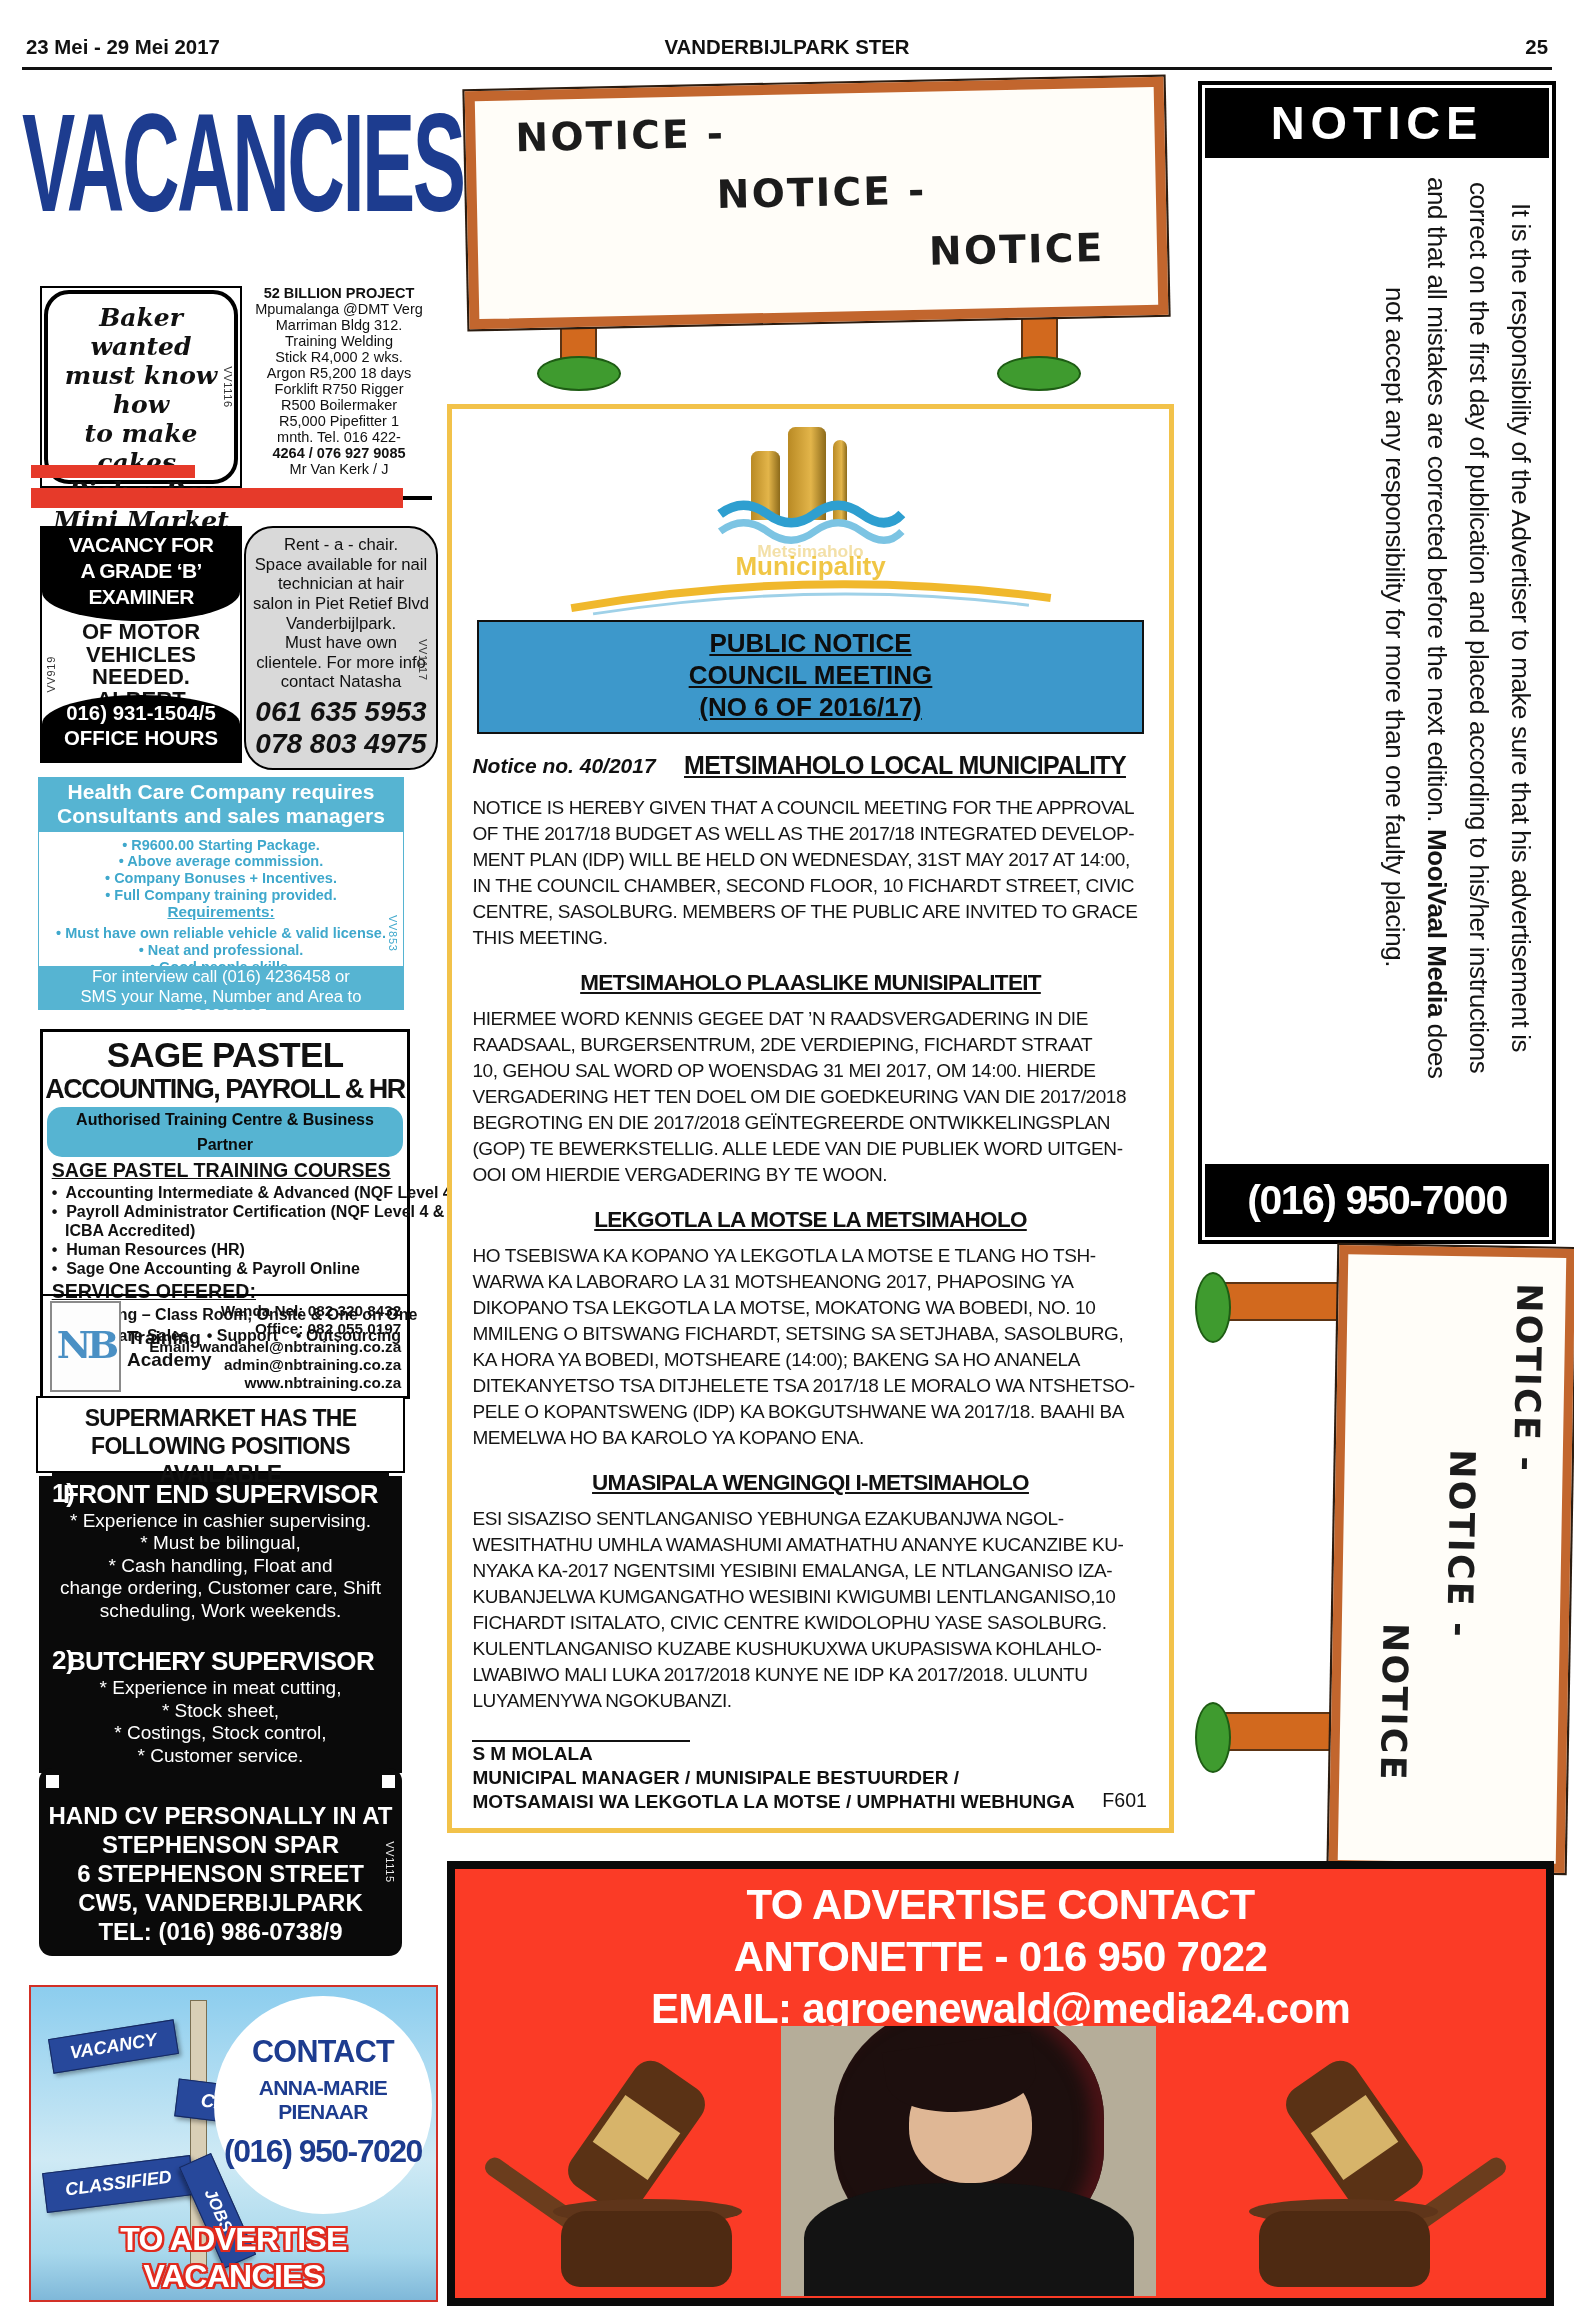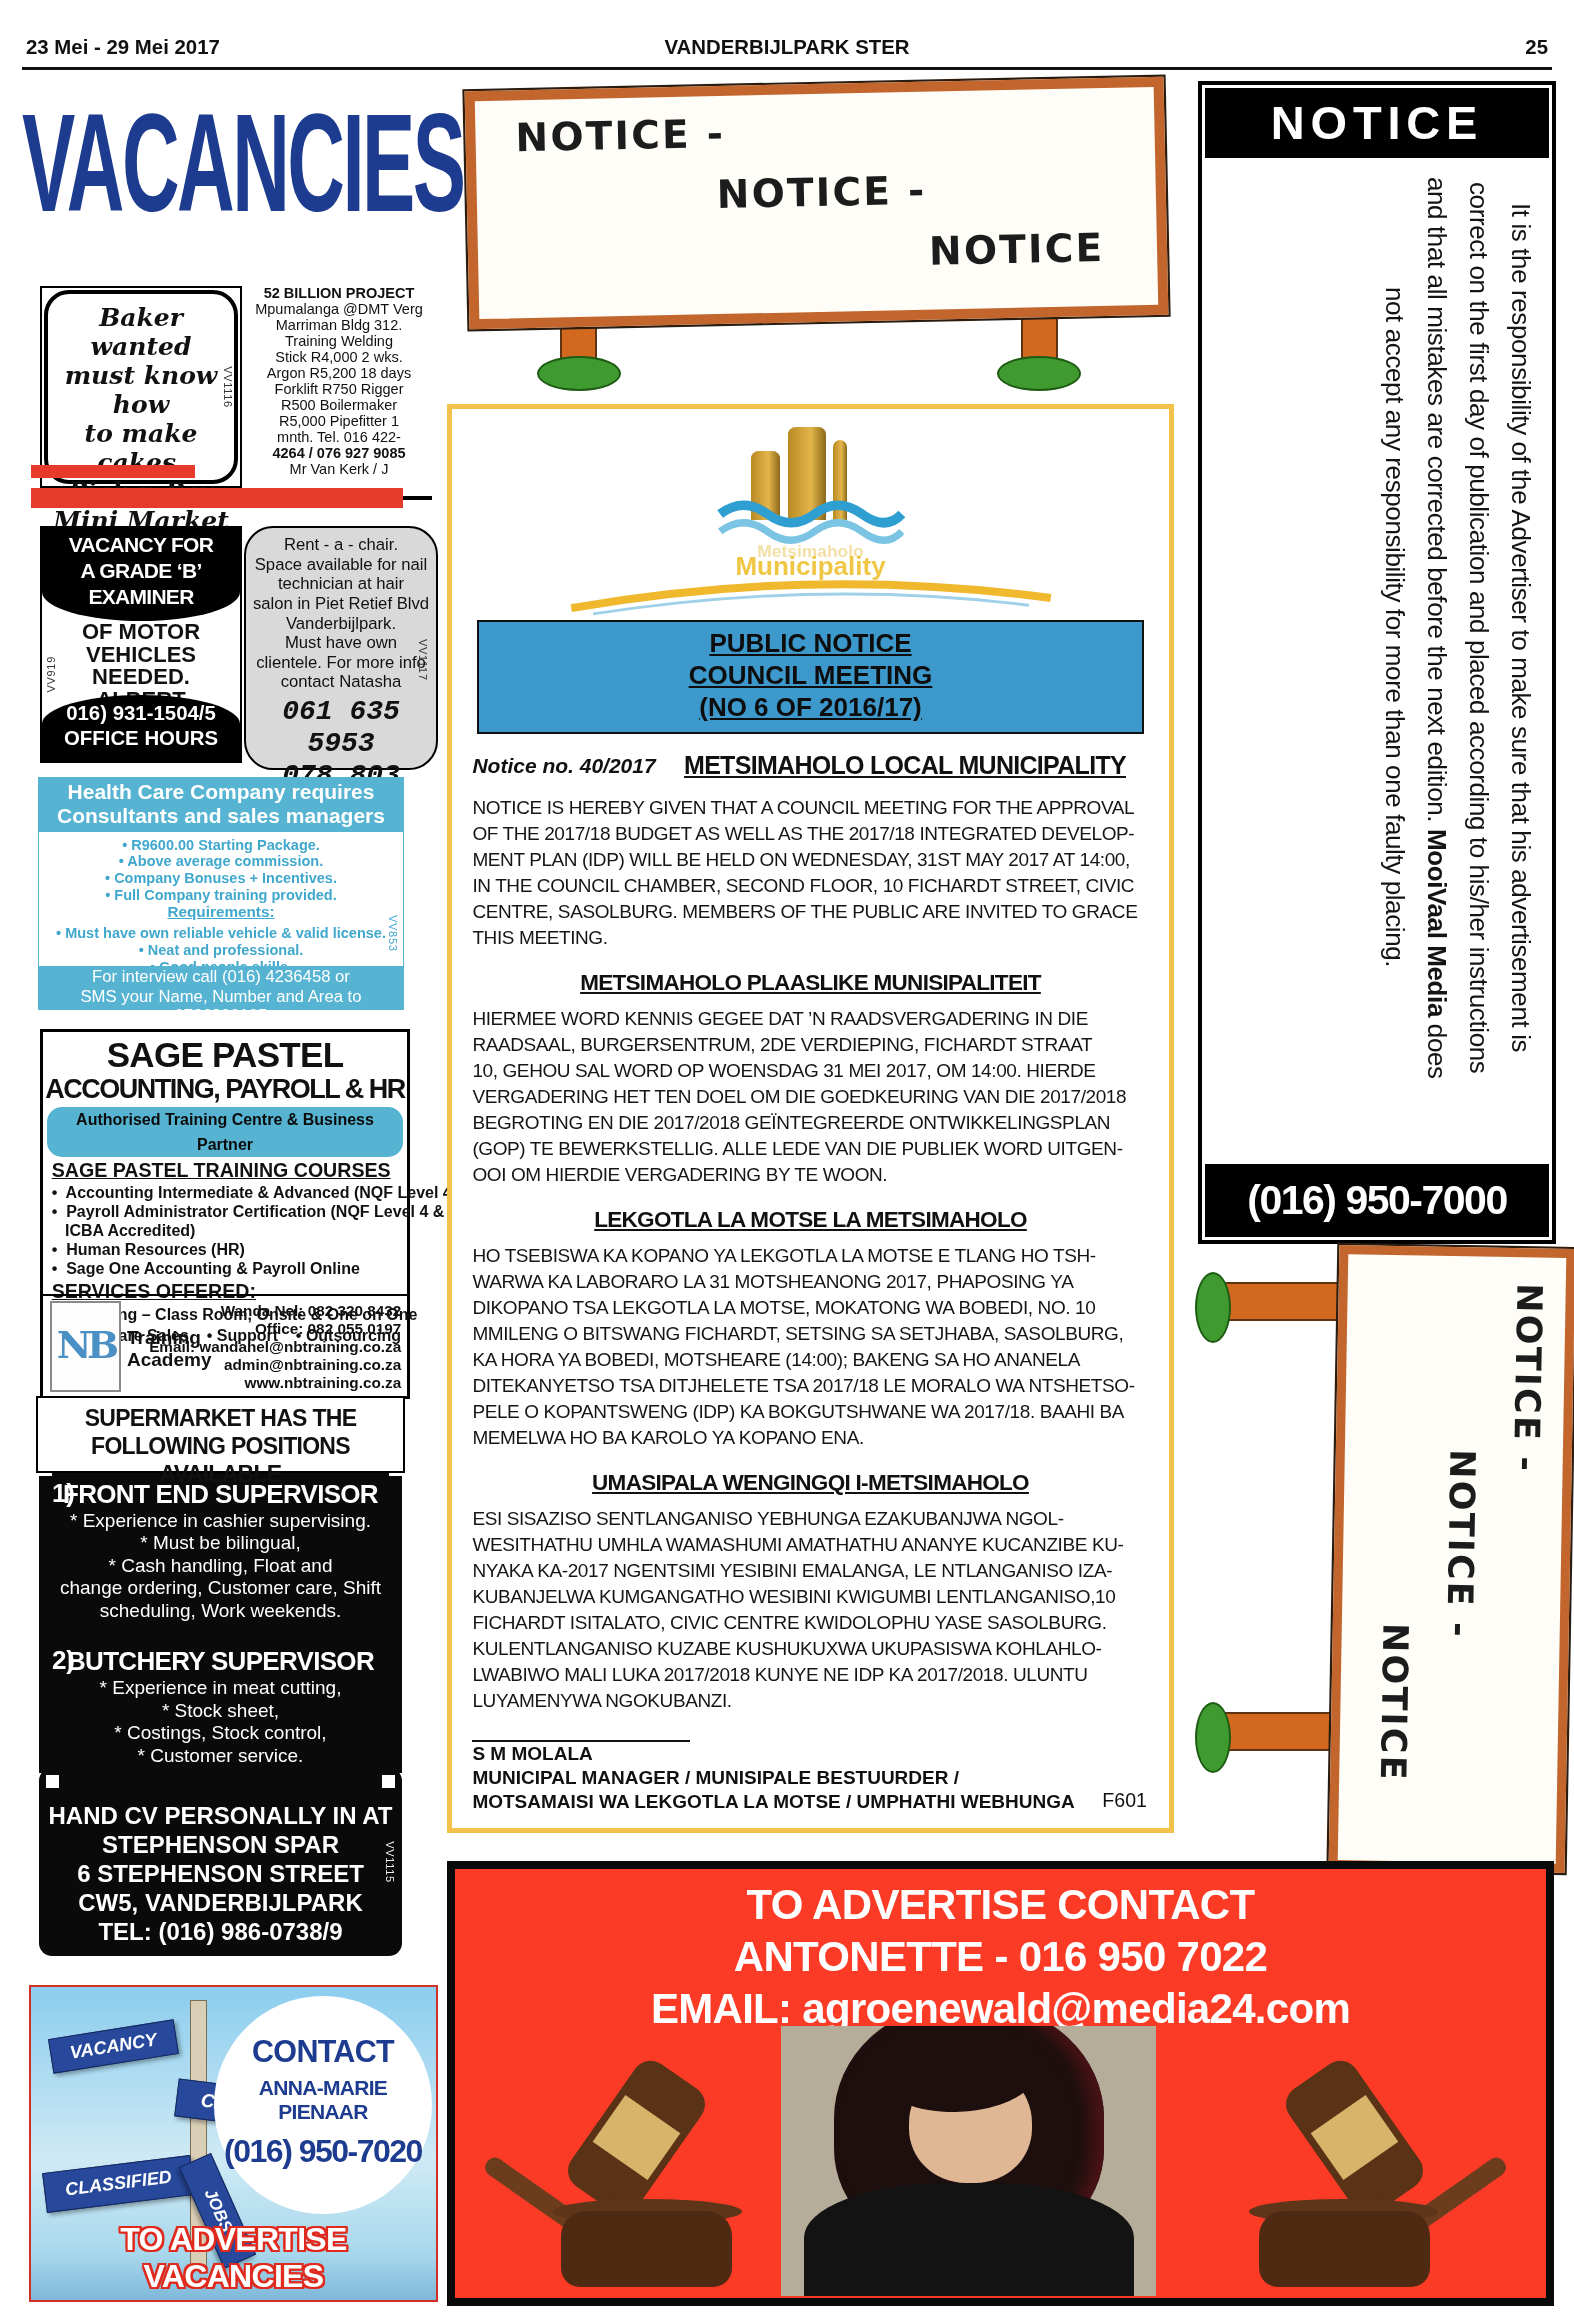--- a/index.html
+++ b/index.html
@@ -48,21 +48,21 @@
   #examiner .mid .line{font-weight:900;font-size:22px;line-height:22.5px;}
   #examiner .foot{position:absolute;bottom:0;left:0;right:0;height:60px;background:#000;
     border-radius:50% 50% 0 0 / 29px 29px 0 0;color:#fff;text-align:center;padding-top:5.8px;}
   #examiner .foot .line{font-weight:bold;font-size:20.4px;line-height:25px;}
   #examiner .vcode{position:absolute;left:2.9px;top:55%;transform:rotate(180deg);}
 
   
   #rent{left:244px;top:526px;width:190px;height:233px;background:#d9d9d9;border:2.2px solid #000;
     border-radius:29px;text-align:center;padding-top:7.3px;}
   #rent .line{font-size:16.7px;line-height:19.6px;}
-  #rent .phone{font-family:Liberation Mono, monospace;font-style:italic;font-weight:bold;
+  #rent .phone{font-family:Liberation Sans, sans-serif;font-style:italic;font-weight:bold;
     font-size:28px;line-height:32px;text-align:center;}
   #rent .phones{margin-top:4.4px;}
   #rent .vcode{position:absolute;right:7.3px;top:46%;}
 
   
   #health{left:38px;top:777px;width:364px;height:231px;border:1.5px solid #56b4d2;background:#fff;}
   #health .head{height:52px;background:#56b4d2;color:#fff;text-align:center;padding-top:2.2px;}
   #health .head .line{font-weight:bold;font-size:21px;line-height:24px;}
   #health .body{text-align:center;color:#3fa8cc;font-weight:bold;padding-top:4.4px;}
   #health .body .line{font-size:14.5px;line-height:16.7px;}

